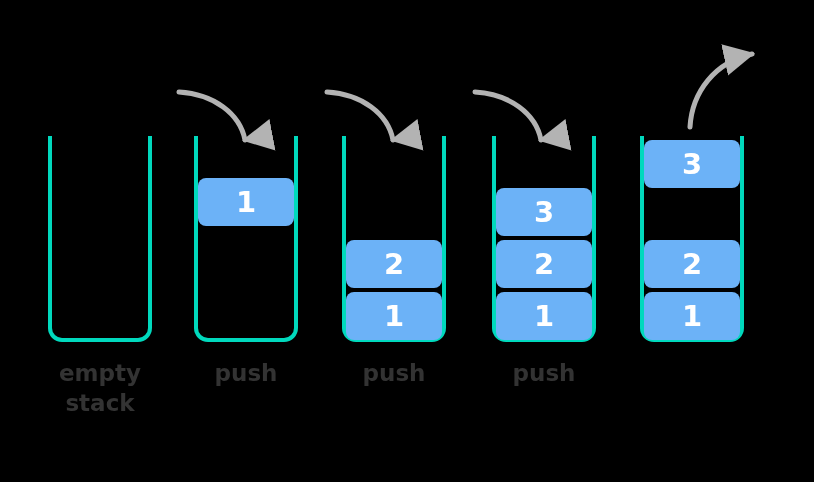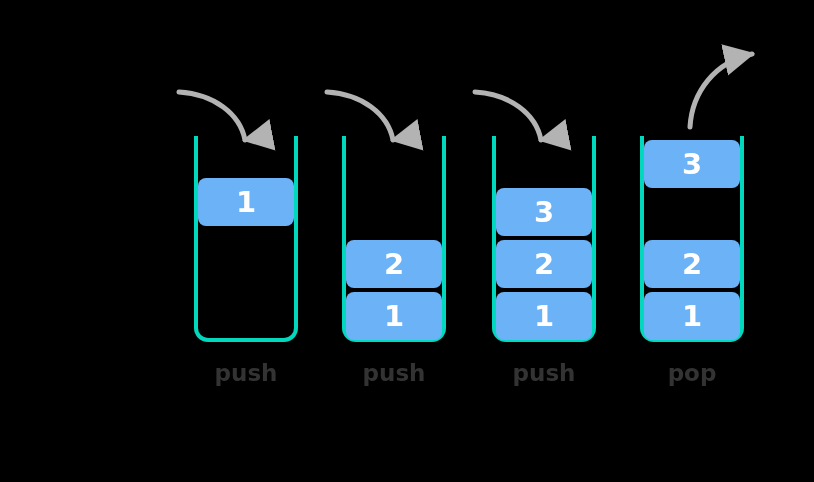--- a/index.html
+++ b/index.html
@@ -77,20 +77,26 @@
     width: 814px;
     height: 482px;
     pointer-events: none;
   }
 </style>
 </head>
 <body style="background: rgb(0, 0, 0);">
 
 <div id="canvas" style="--edge: #00d9bd; --cell: #6cb2f7; --label: #333333;">
 
+  <div class="stack-col" style="left:27px;">
+    <div class="container-u"></div>
+    <div class="cells"></div>
+    <div class="caption">empty
+stack</div>
+  </div>
 
   <div class="stack-col" style="left:173px;">
     <div class="container-u"></div>
     <div class="cells">
       <div class="cell" style="top: 42px; color: rgb(255, 255, 255);">1</div>
     </div>
     <div class="caption">push</div>
   </div>
 
   <div class="stack-col" style="left:321px;">
@@ -112,21 +118,20 @@
     <div class="caption">push</div>
   </div>
 
   <div class="stack-col" style="left:619px;">
     <div class="container-u"></div>
     <div class="cells">
       <div class="cell" style="top: 4px; color: rgb(255, 255, 255);">3</div>
       <div class="cell" style="top: 104px; color: rgb(255, 255, 255);">2</div>
       <div class="cell" style="top: 156px; color: rgb(255, 255, 255);">1</div>
     </div>
-    <div class="caption">pop</div>
   </div>
 
   <svg class="arrow-layer" viewBox="0 0 814 482">
     <defs>
       <marker id="ah-down" markerWidth="7" markerHeight="7" refX="3.2" refY="5.6" orient="auto" markerUnits="strokeWidth">
         <path d="M 0 0 L 6.4 0 L 3.2 6.2 Z" fill="#b3b3b3"></path>
       </marker>
       <marker id="ah-right" markerWidth="7" markerHeight="7" refX="5.6" refY="3.2" orient="auto" markerUnits="strokeWidth">
         <path d="M 0 0 L 6.2 3.2 L 0 6.4 Z" fill="#b3b3b3"></path>
       </marker>

